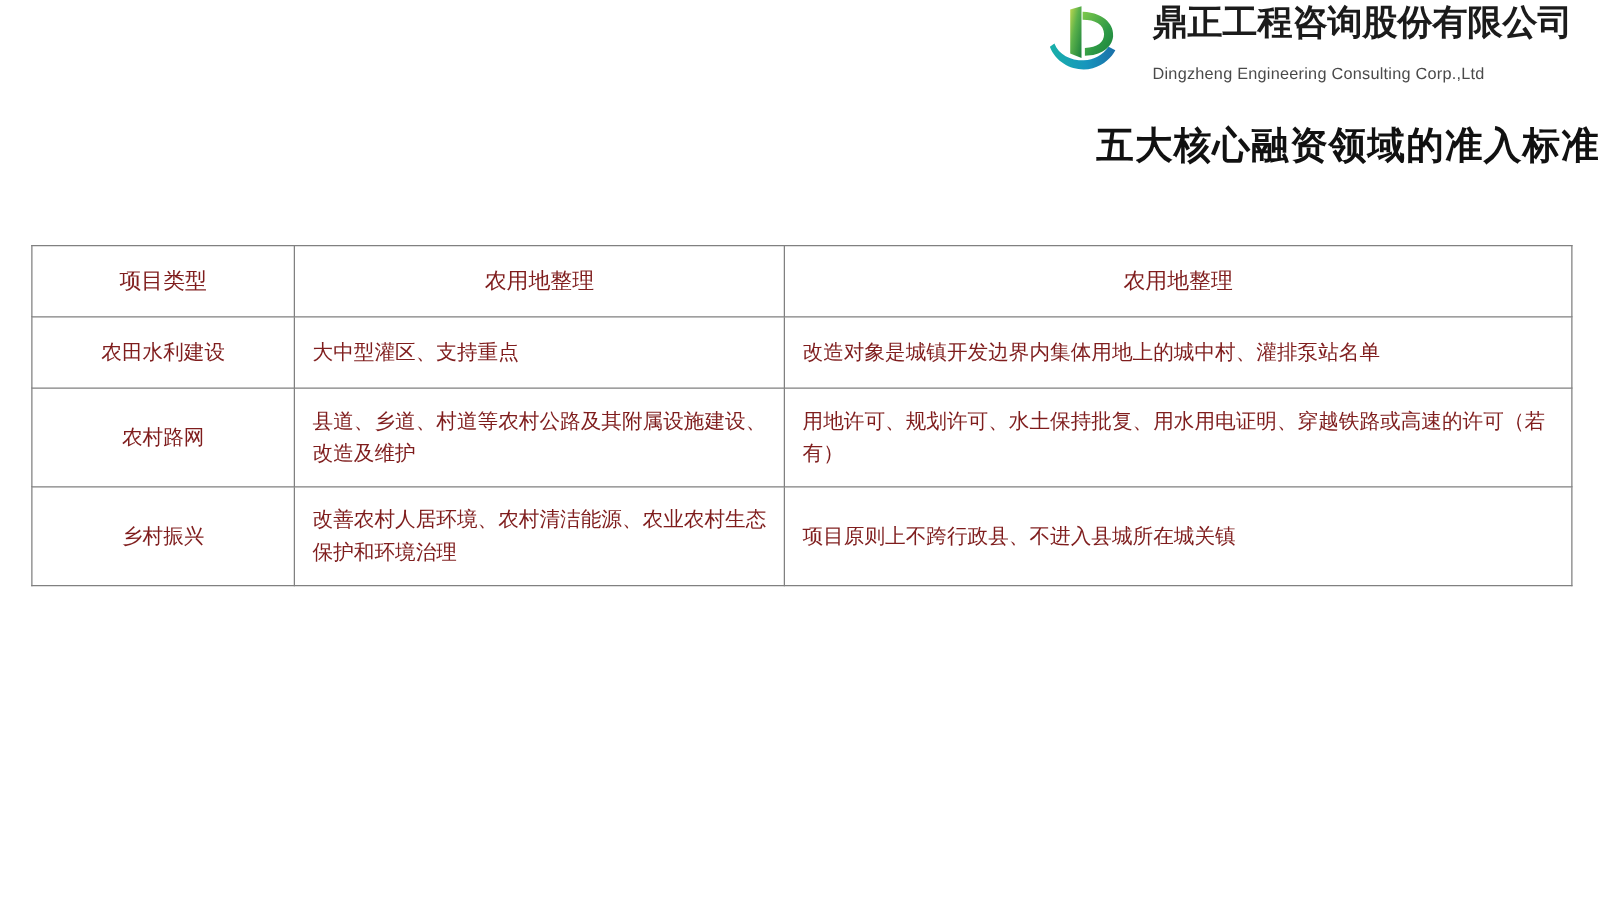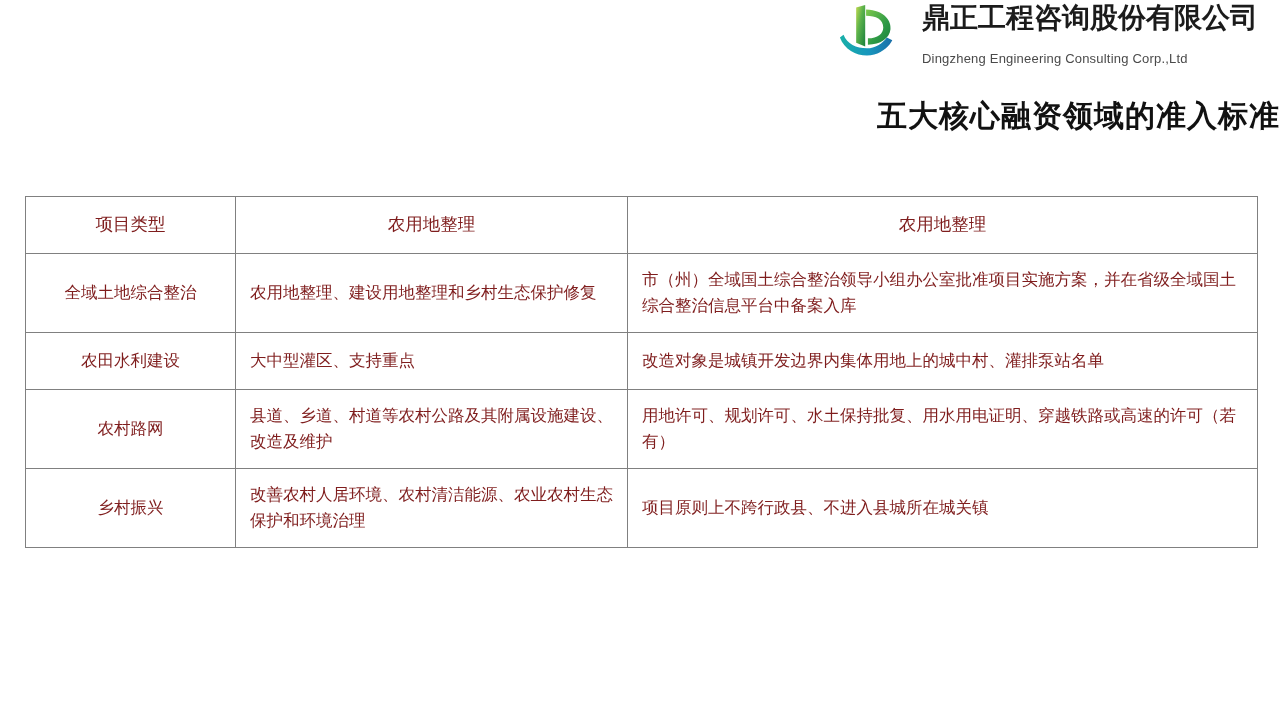--- a/index.html
+++ b/index.html
@@ -156,25 +156,20 @@
         <col class="c3">
     </colgroup>
     <thead>
       <tr>
         <th>项目类型</th>
         <th>农用地整理</th>
         <th>农用地整理</th>
       </tr>
     </thead>
     <tbody>
-      <tr class="row-2line">
-        <td class="type-cell">全域土地综合整治</td>
-        <td class="body-cell">农用地整理、建设用地整理和乡村生态保护修复</td>
-        <td class="body-cell">市（州）全域国土综合整治领导小组办公室批准项目实施方案，并在省级全域国土综合整治信息平台中备案入库</td>
-      </tr>
       <tr class="row-1line">
         <td class="type-cell">农田水利建设</td>
         <td class="body-cell">大中型灌区、支持重点</td>
         <td class="body-cell">改造对象是城镇开发边界内集体用地上的城中村、灌排泵站名单</td>
       </tr>
       <tr class="row-2line">
         <td class="type-cell">农村路网</td>
         <td class="body-cell">县道、乡道、村道等农村公路及其附属设施建设、改造及维护</td>
         <td class="body-cell">用地许可、规划许可、水土保持批复、用水用电证明、穿越铁路或高速的许可（若有）</td>
       </tr>

